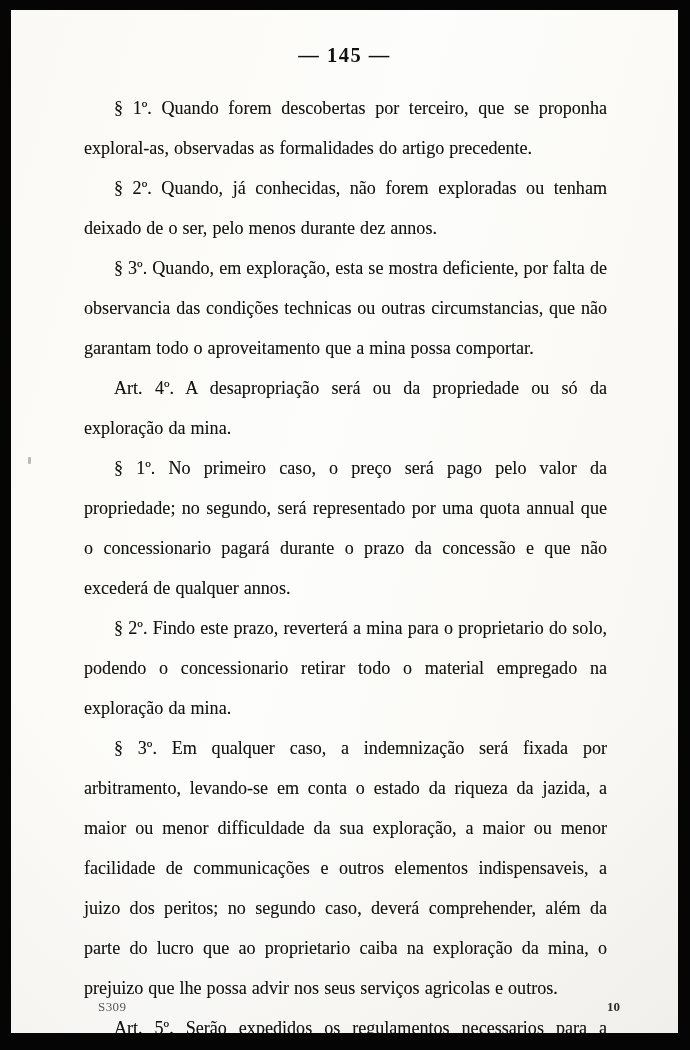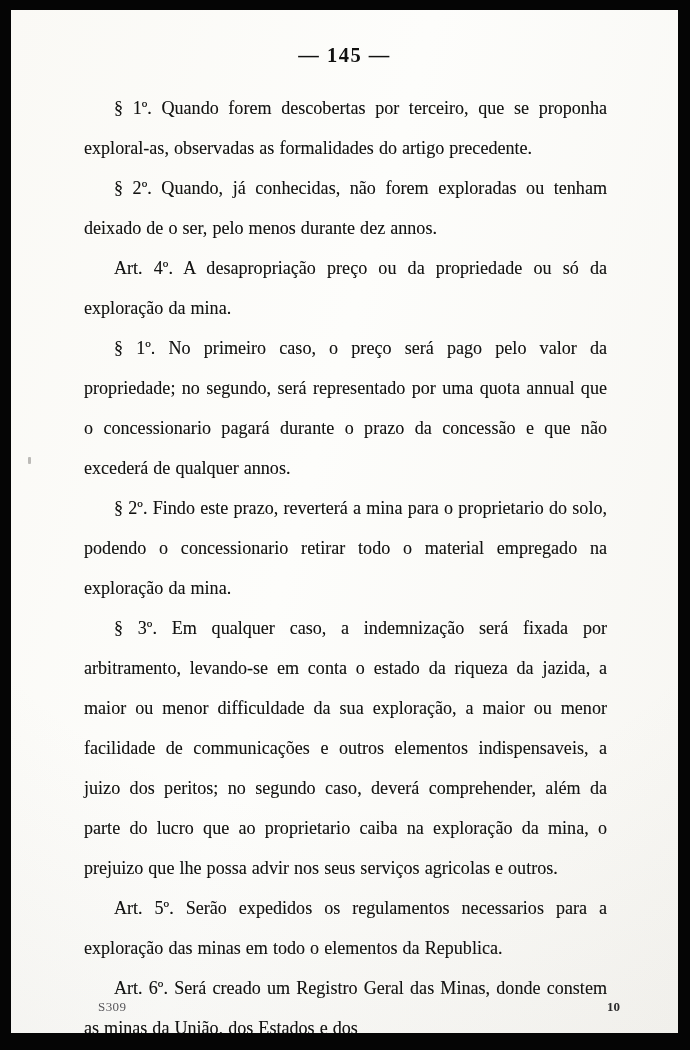--- a/index.html
+++ b/index.html
@@ -127,21 +127,22 @@
     <div id="paper-tone"></div>
     <div id="speck-left"></div>
 
     <div id="page-header">
       <span id="folio">— 145 —</span>
     </div>
 
     <div id="text-column">
       <p class="para">§ 1º. Quando forem descobertas por terceiro, que se proponha exploral-as, observadas as formalidades do artigo precedente.</p>
       <p class="para">§ 2º. Quando, já conhecidas, não forem exploradas ou tenham deixado de o ser, pelo menos durante dez annos.</p>
-      <p class="para">Art. 4º. A desapropriação preço ou da propriedade ou só da exploração da mina.</p>
+      <p class="para">§ 3º. Quando, em exploração, esta se mostra deficiente, por falta de observancia das condições technicas ou outras circumstancias, que não garantam todo o aproveitamento que a mina possa comportar.</p>
+      <p class="para">Art. 4º. A desapropriação será ou da propriedade ou só da exploração da mina.</p>
       <p class="para">§ 1º. No primeiro caso, o preço será pago pelo valor da propriedade; no segundo, será representado por uma quota annual que o concessionario pagará durante o prazo da concessão e que não excederá de qualquer annos.</p>
       <p class="para">§ 2º. Findo este prazo, reverterá a mina para o proprietario do solo, podendo o concessionario retirar todo o material empregado na exploração da mina.</p>
       <p class="para">§ 3º. Em qualquer caso, a indemnização será fixada por arbitramento, levando-se em conta o estado da riqueza da jazida, a maior ou menor difficuldade da sua exploração, a maior ou menor facilidade de communicações e outros elementos indispensaveis, a juizo dos peritos; no segundo caso, deverá comprehender, além da parte do lucro que ao proprietario caiba na exploração da mina, o prejuizo que lhe possa advir nos seus serviços agricolas e outros.</p>
       <p class="para">Art. 5º. Serão expedidos os regulamentos necessarios para a exploração das minas em todo o elementos da Republica.</p>
       <p class="para">Art. 6º. Será creado um Registro Geral das Minas, donde constem as minas da União, dos Estados e dos</p>
     </div>
 
     <div id="footer-marks">
       <span id="signature-mark">S309</span>
       <span id="folio-bottom">10</span>

